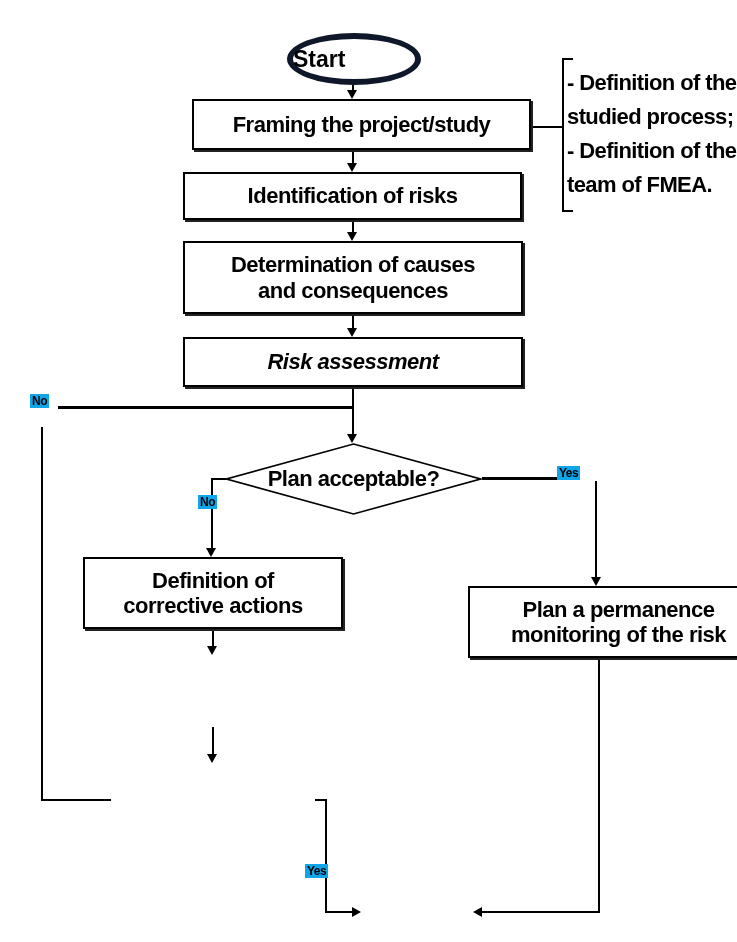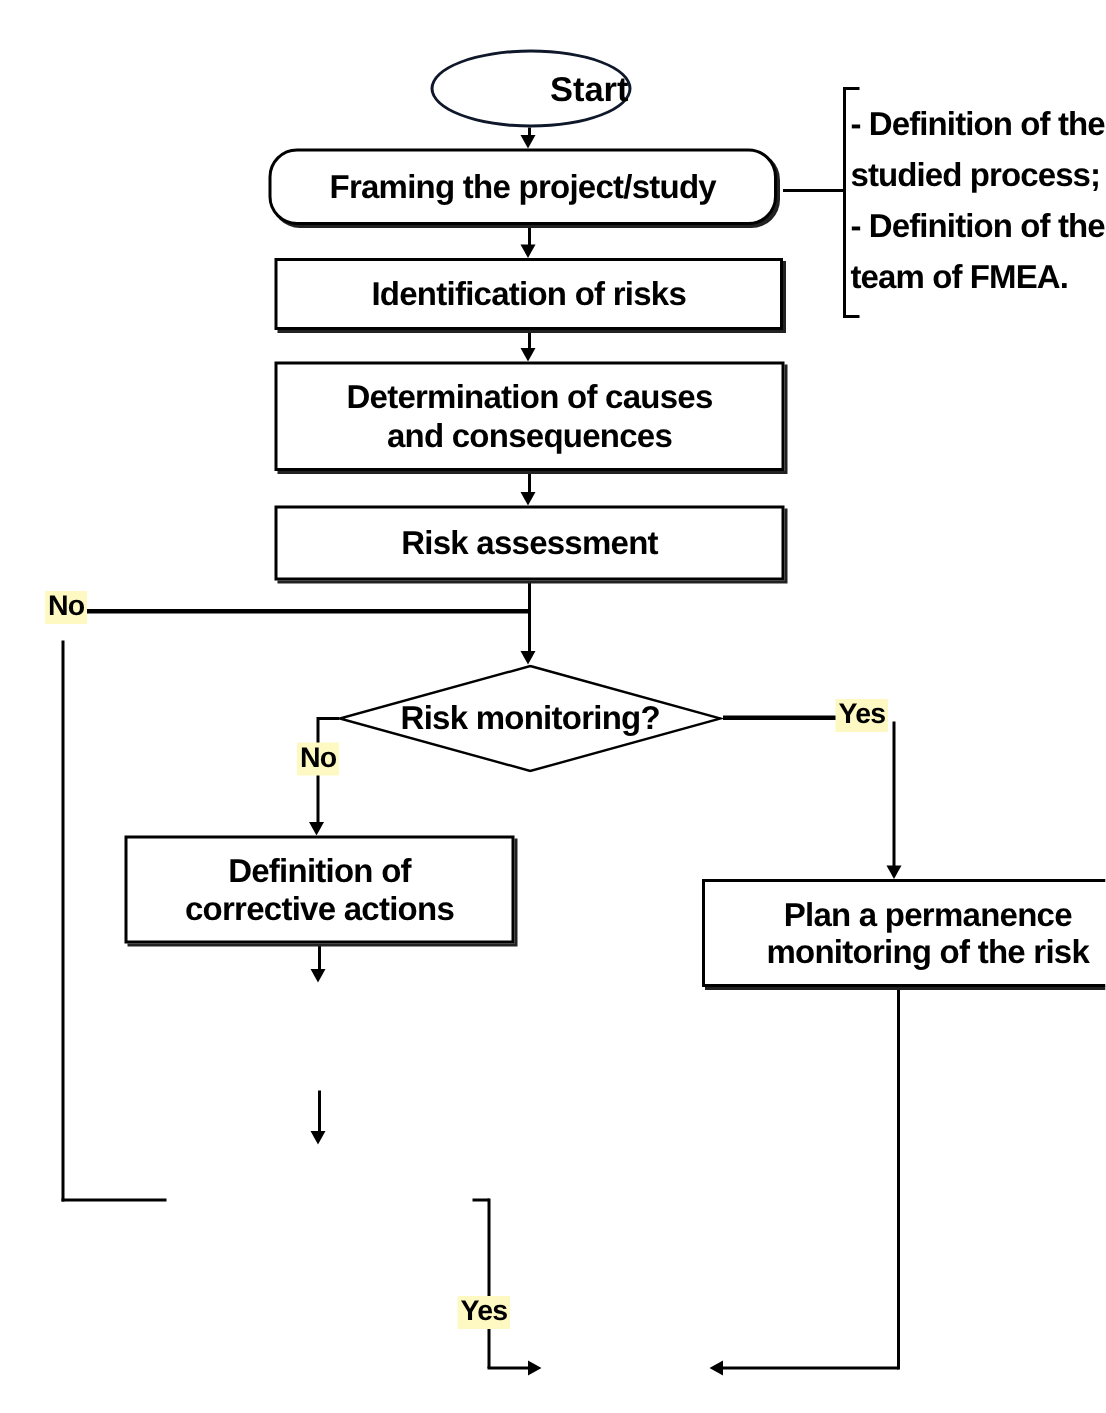--- a/index.html
+++ b/index.html
@@ -9,48 +9,48 @@
     overflow:hidden;
   }
   .node{
     position:absolute;background:#fff;border:2px solid #000;
     display:flex;align-items:center;justify-content:center;
     text-align:center;font-size:22px;letter-spacing:-0.5px;line-height:1.15;
     box-sizing:border-box;
   }
   .shadow{box-shadow:2px 2px 0 #222;}
   .ellipse{
-    position:absolute;background:#fff;border:2px solid #0f172a;border-radius:50%;
-    display:flex;align-items:center;justify-content:flex-end;
+    position:absolute;background:#fff;border:6px solid #0f172a;border-radius:50%;
+    display:flex;align-items:center;justify-content:flex-start;
     font-size:23px;box-sizing:border-box;
   }
   .line{position:absolute;background:#000;}
   .diamond{position:absolute;}
   .diamond .dlabel{
     position:absolute;inset:0;display:flex;align-items:center;justify-content:center;
     font-size:22px;letter-spacing:-0.5px;white-space:nowrap;text-align:center;
   }
   .elabel{
-    position:absolute;font-size:19px;letter-spacing:-0.5px;background:#fef9c3;
+    position:absolute;font-size:12px;letter-spacing:-0.5px;background:#0ea5e9;
     padding:0 2px;white-space:nowrap;z-index:5;
   }
   .arr{position:absolute;width:0;height:0;}
   .arr-down{border-left:5px solid transparent;border-right:5px solid transparent;border-top:9px solid #000;}
   .arr-right{border-top:5px solid transparent;border-bottom:5px solid transparent;border-left:9px solid #000;}
   .arr-left{border-top:5px solid transparent;border-bottom:5px solid transparent;border-right:9px solid #000;}
   .annotation{
     position:absolute;left:567px;top:66px;width:172px;
     font-size:22px;letter-spacing:-0.6px;line-height:34px;white-space:nowrap;
   }
   
   #n-start{left:287px;top:33px;width:134px;height:52px;}
-  #n-framing{left:179px;top:99px;width:339px;height:51px;border-radius:19px;}
+  #n-framing{left:192px;top:99px;width:339px;height:51px;}
   #n-identification{left:183px;top:172px;width:339px;height:48px;}
   #n-determination{left:183px;top:241px;width:340px;height:73px;padding:0 30px;text-align:center;}
-  #n-risk-assessment{left:183px;top:337px;width:340px;height:50px;}
+  #n-risk-assessment{left:183px;top:337px;width:340px;height:50px;font-style:italic;}
   #n-proposition{left:83px;top:557px;width:260px;height:72px;padding:0 20px;}
   #n-reassessment{left:83px;top:655px;width:260px;height:72px;}
   #n-plan{left:468px;top:586px;width:301px;height:72px;padding:0 14px;}
   #n-end{left:363px;top:889px;width:110px;height:52px;}
   #d-risk-acceptable{left:225px;top:443px;width:257px;height:72px;}
   #d-efficient{left:110px;top:763px;width:205px;height:75px;}
 </style>
 </head>
 <body>
 
@@ -131,21 +131,21 @@
   </div>
 
   <div class="node shadow" id="n-risk-assessment">
     <span>Risk assessment</span>
   </div>
 
   <div class="diamond" id="d-risk-acceptable">
     <svg width="257" height="72" viewBox="0 0 257 72">
       <polygon points="128.5,1 255.5,36 128.5,71 1.5,36" fill="#ffffff" stroke="#000000" stroke-width="1.6"></polygon>
     </svg>
-    <div class="dlabel">Risk monitoring?</div>
+    <div class="dlabel">Plan acceptable?</div>
   </div>
 
   <div class="node shadow" id="n-proposition">
     <span>Definition of corrective actions</span>
   </div>
 
 
 
   <div class="node shadow" id="n-plan">
     <span>Plan a permanence monitoring of the risk</span>

